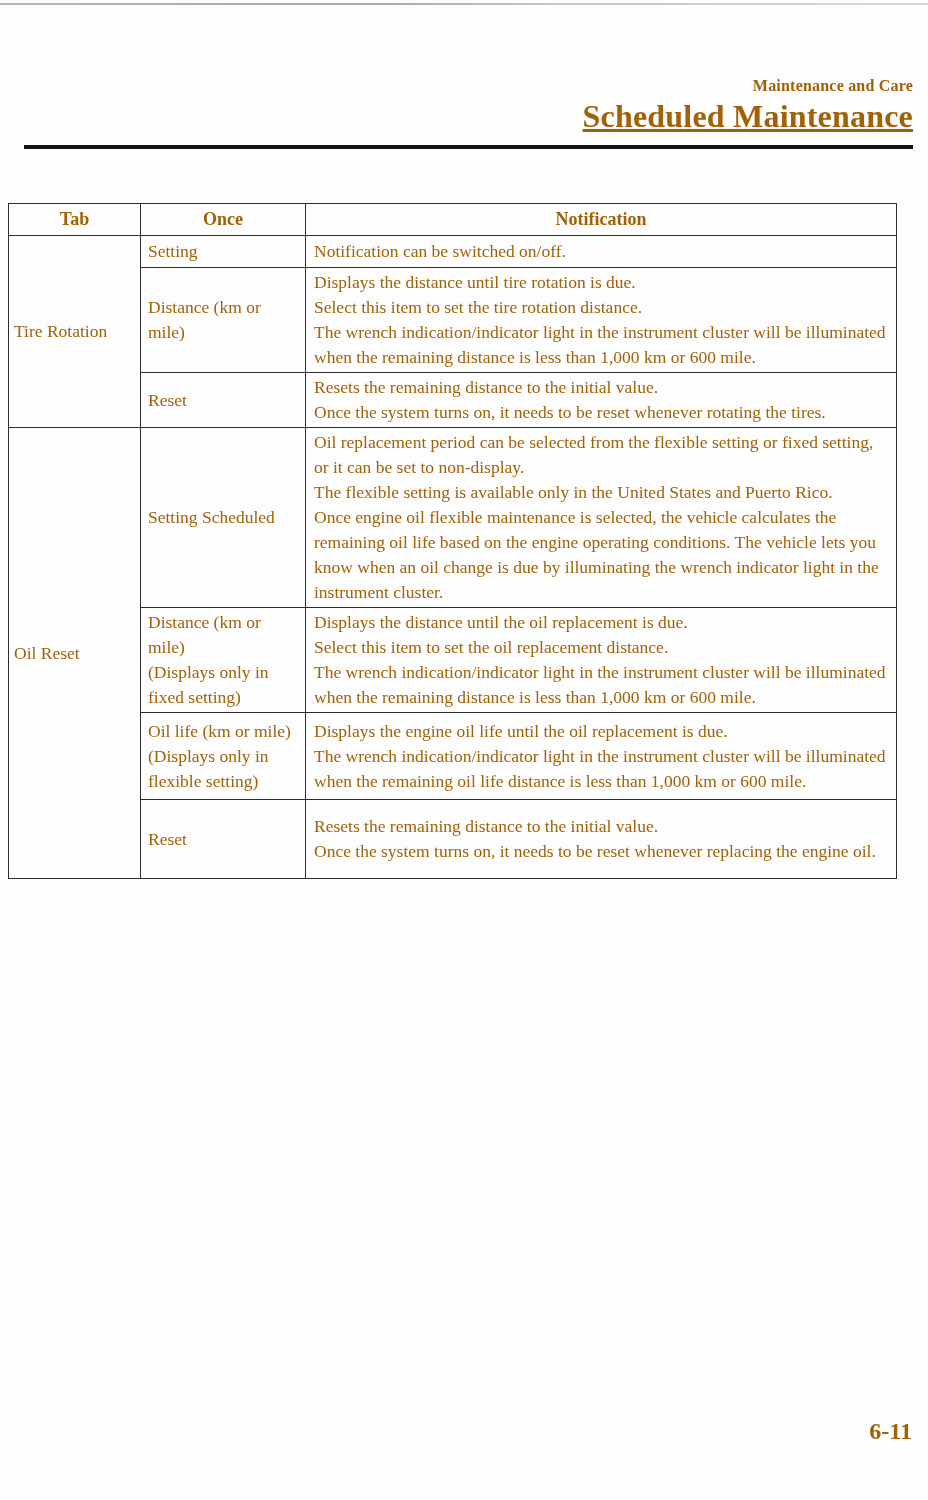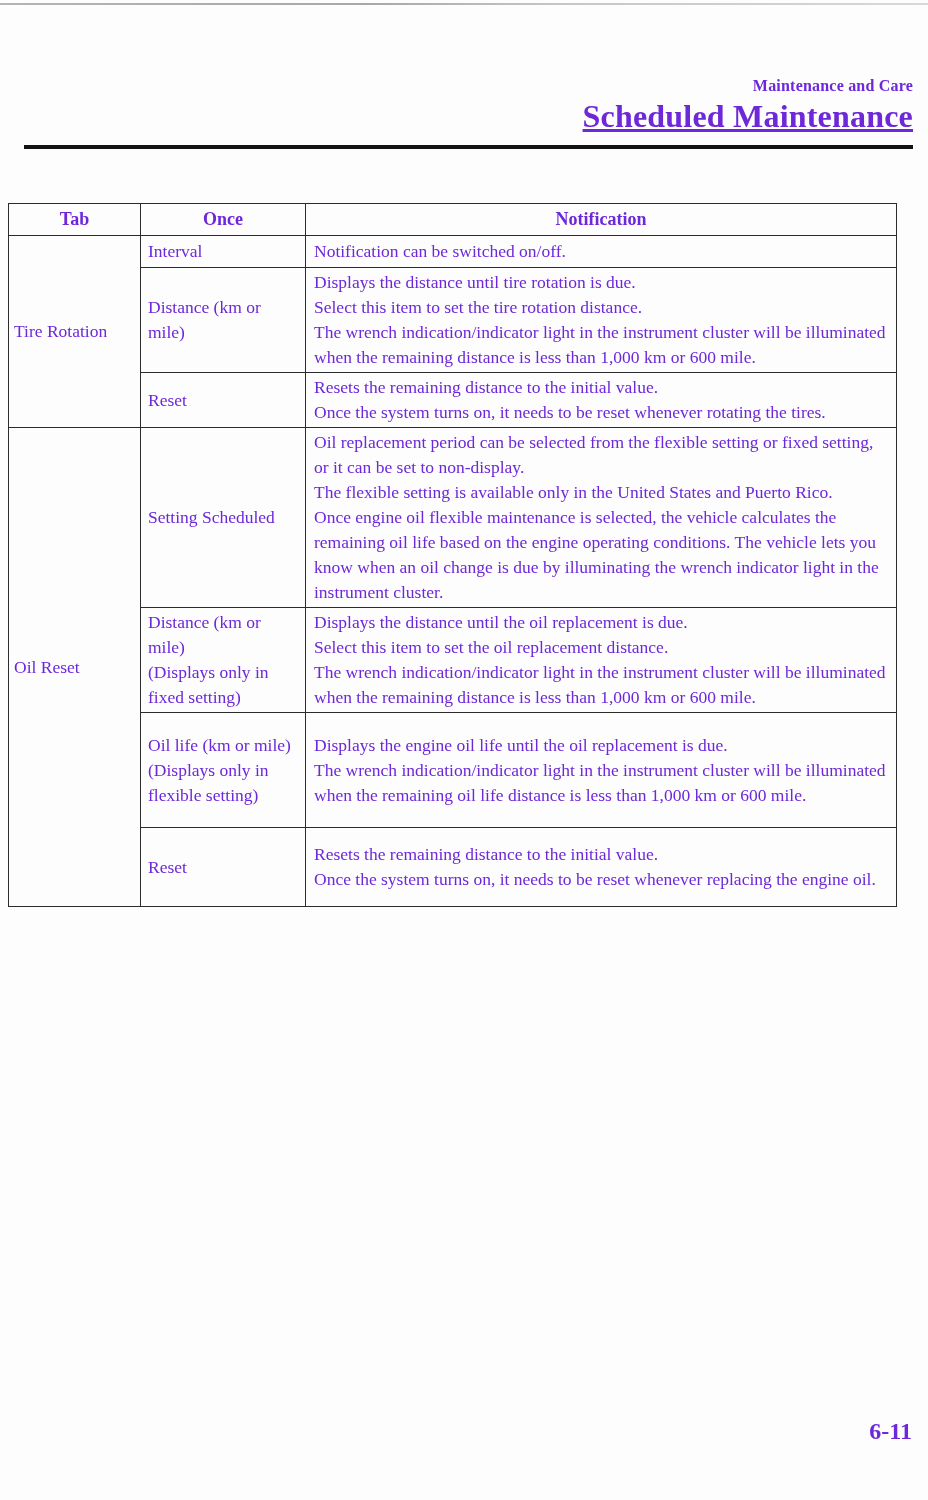--- a/index.html
+++ b/index.html
@@ -6,21 +6,21 @@
     margin: 0;
     padding: 0;
     background: #f4f4f4;
   }
   .page {
     position: relative;
     width: 928px;
     height: 1500px;
     background: #fdfdfd;
     font-family: "Liberation Serif", serif;
-    color: #6d28d9;
+    color: #a16207;
     overflow: hidden;
   }
   .top-scan-line {
     position: absolute;
     top: 3px;
     left: 0;
     width: 100%;
     height: 2px;
     background: linear-gradient(to right, #b5b5b5 0%, #a8a8a8 40%, #c6c6c6 60%, #d8d8d8 100%);
   }
@@ -119,21 +119,21 @@
     <thead>
       <tr style="height:32px">
         <th>Tab</th>
         <th>Once</th>
         <th>Notification</th>
       </tr>
     </thead>
     <tbody>
       <tr style="height:32px">
         <td class="tab-cell" rowspan="3">Tire Rotation</td>
-        <td class="item-cell multiline">Interval</td>
+        <td class="item-cell multiline">Setting</td>
         <td class="exp-cell multiline">Notification can be switched on/off.</td>
       </tr>
       <tr style="height:102px">
         <td class="item-cell multiline">Distance (km or mile)</td>
         <td class="exp-cell multiline">Displays the distance until tire rotation is due.
 Select this item to set the tire rotation distance.
 The wrench indication/indicator light in the instrument cluster will be illuminated when the remaining distance is less than 1,000 km or 600 mile.</td>
       </tr>
       <tr style="height:53px">
         <td class="item-cell multiline">Reset</td>
@@ -147,21 +147,21 @@
 The flexible setting is available only in the United States and Puerto Rico.
 Once engine oil flexible maintenance is selected, the vehicle calculates the remaining oil life based on the engine operating conditions. The vehicle lets you know when an oil change is due by illuminating the wrench indicator light in the instrument cluster.</td>
       </tr>
       <tr style="height:103px">
         <td class="item-cell multiline">Distance (km or mile)
 (Displays only in fixed setting)</td>
         <td class="exp-cell multiline">Displays the distance until the oil replacement is due.
 Select this item to set the oil replacement distance.
 The wrench indication/indicator light in the instrument cluster will be illuminated when the remaining distance is less than 1,000 km or 600 mile.</td>
       </tr>
-      <tr style="height:115px">
+      <tr style="height:87px">
         <td class="item-cell multiline">Oil life (km or mile)
 (Displays only in flexible setting)</td>
         <td class="exp-cell multiline">Displays the engine oil life until the oil replacement is due.
 The wrench indication/indicator light in the instrument cluster will be illuminated when the remaining oil life distance is less than 1,000 km or 600 mile.</td>
       </tr>
       <tr style="height:79px">
         <td class="item-cell multiline">Reset</td>
         <td class="exp-cell multiline">Resets the remaining distance to the initial value.
 Once the system turns on, it needs to be reset whenever replacing the engine oil.</td>
       </tr>

